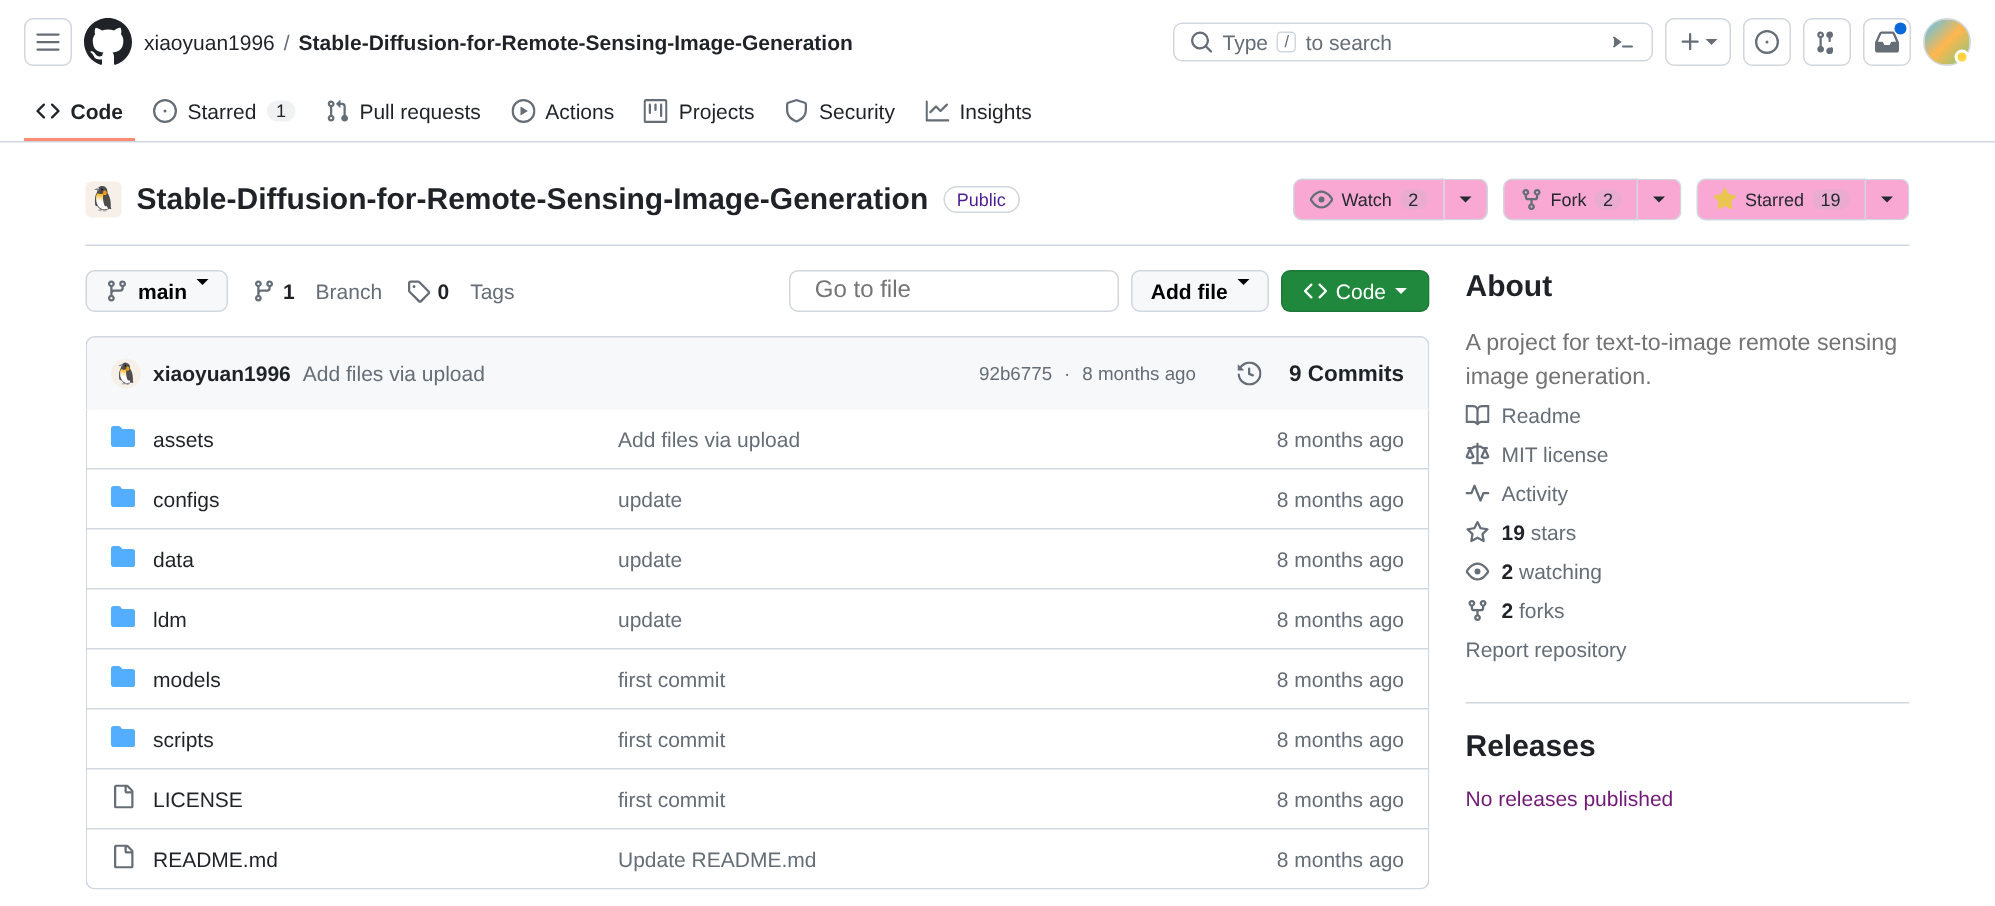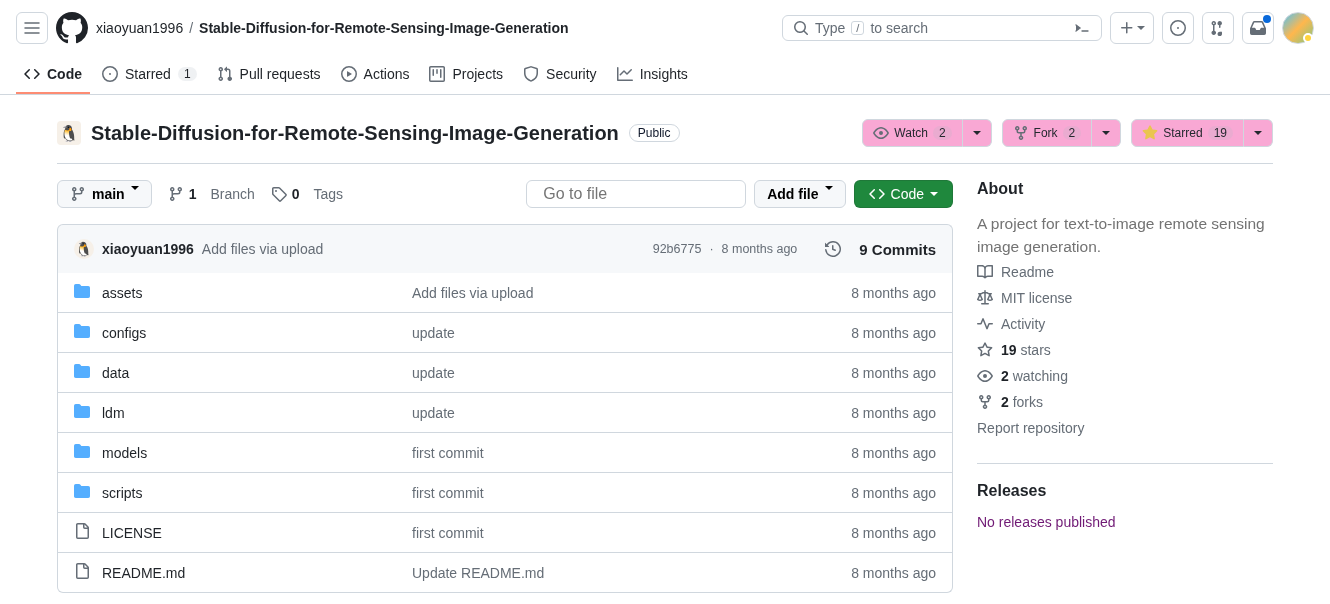--- a/index.html
+++ b/index.html
@@ -22,21 +22,21 @@
 .nav-tabs { display: flex; gap: 4px; padding: 0 16px; border-bottom: 1px solid #d0d7de; }
 .nav-tab { display: flex; align-items: center; gap: 7px; padding: 10px 8px; color: #1f2328; border-bottom: 2px solid transparent; cursor: pointer; font-size: 14px; }
 .nav-tab.active { border-bottom-color: #fd8c73; font-weight: 600; }
 .counter { background: #afb8c133; border-radius: 10px; padding: 0 6px; font-size: 12px; min-width: 18px; text-align: center; }
 .main { max-width: 1280px; margin: 0 auto; padding: 16px 32px; display: flex; gap: 24px; }
 .content { flex: 1; min-width: 0; }
 .sidebar { width: 296px; flex-shrink: 0; }
 .repo-header { display: flex; align-items: center; gap: 10px; padding: 8px 0 16px; border-bottom: 1px solid #d0d7de; margin-bottom: 16px; }
 .repo-avatar { width: 24px; height: 24px; border-radius: 4px; background: #f6f0e8; display: flex; align-items: center; justify-content: center; font-size: 16px; }
 .repo-title { font-size: 20px; font-weight: 600; }
-.vis-badge { border: 1px solid #d0d7de; color: #0f172a; border-radius: 12px; padding: 1px 8px; font-size: 12px; }
+.vis-badge { border: 1px solid #d0d7de; color: #4c1d95; border-radius: 12px; padding: 1px 8px; font-size: 12px; }
 .repo-header-spacer { flex: 1; }
 .btn-group { display: flex; }
 .btn { display: flex; align-items: center; gap: 5px; padding: 5px 10px; border: 1px solid #d0d7de; background: #f9a8d4; font-size: 12px; color: #24292f; cursor: pointer; font-weight: 500;}
 .btn:first-child { border-radius: 6px 0 0 6px; }
 .btn:last-child { border-radius: 0 6px 6px 0; border-left: none; }
 .btn .counter { background: #afb8c133; }
 .toolbar { display: flex; align-items: center; gap: 8px; margin-bottom: 16px; }
 .toolbar-spacer { flex: 1; }
 .btn-branch { display: flex; gap: 6px; padding: 5px 12px; border: 1px solid #d0d7de; border-radius: 6px; background: #f6f8fa; font-size: 14px; cursor: pointer; font-weight: 700;}
 .toolbar-info { display: flex; align-items: center; gap: 5px; color: #656d76; font-size: 14px; margin-left: 8px; }
@@ -53,21 +53,21 @@
 .commit-bar .commits { display: flex; align-items: center; gap: 18px; font-weight: 600; font-size: 15px;}
 .file-table { border: 1px solid #d0d7de; border-top: none; border-radius: 0 0 6px 6px; }
 .file-row { display: flex; align-items: center; padding: 10px 16px; border-bottom: 1px solid #d0d7de; font-size: 14px; }
 .file-row:last-child { border-bottom: none; }
 .file-icon { width: 16px; margin-right: 12px; color: #54aeff; }
 .file-icon.file { color: #656d76; }
 .file-name { width: 310px; }
 .file-name a { color: #1f2328; text-decoration: none; text-align: right; }
 .file-msg { flex: 1; color: #656d76; }
 .file-time { color: #656d76; }
-.sidebar h2 { font-size: 16px; font-weight: 600; margin-bottom: 14px; }
+.sidebar h2 { font-size: 20px; font-weight: 600; margin-bottom: 14px; }
 .sidebar .desc { color: #737373; line-height: 1.5; font-size: 15.5px;}
 .sidebar-list { list-style: none; margin-bottom: 22px; }
 .sidebar-list li { display: flex; align-items: center; gap: 8px; padding: 5px 0; color: #656d76; font-size: 14px; }
 .sidebar-list li a { color: #656d76; text-decoration: none; }
 .sidebar-list li strong { color: #1f2328; font-weight: 600;}
 .sidebar hr { border: none; border-top: 1px solid #d0d7de; margin: 14px 0 18px; }
 .releases-none { color: #701a75; font-size: 14px; }
 .octicon { display:inline-flex; vertical-align: text-bottom; fill: currentColor; }
 .star-yellow { color: #eac54f; }
 .caret { width:0; height:0; border-left:4px solid transparent; border-right:4px solid transparent; border-top:4px solid currentColor; display:inline-block; }

